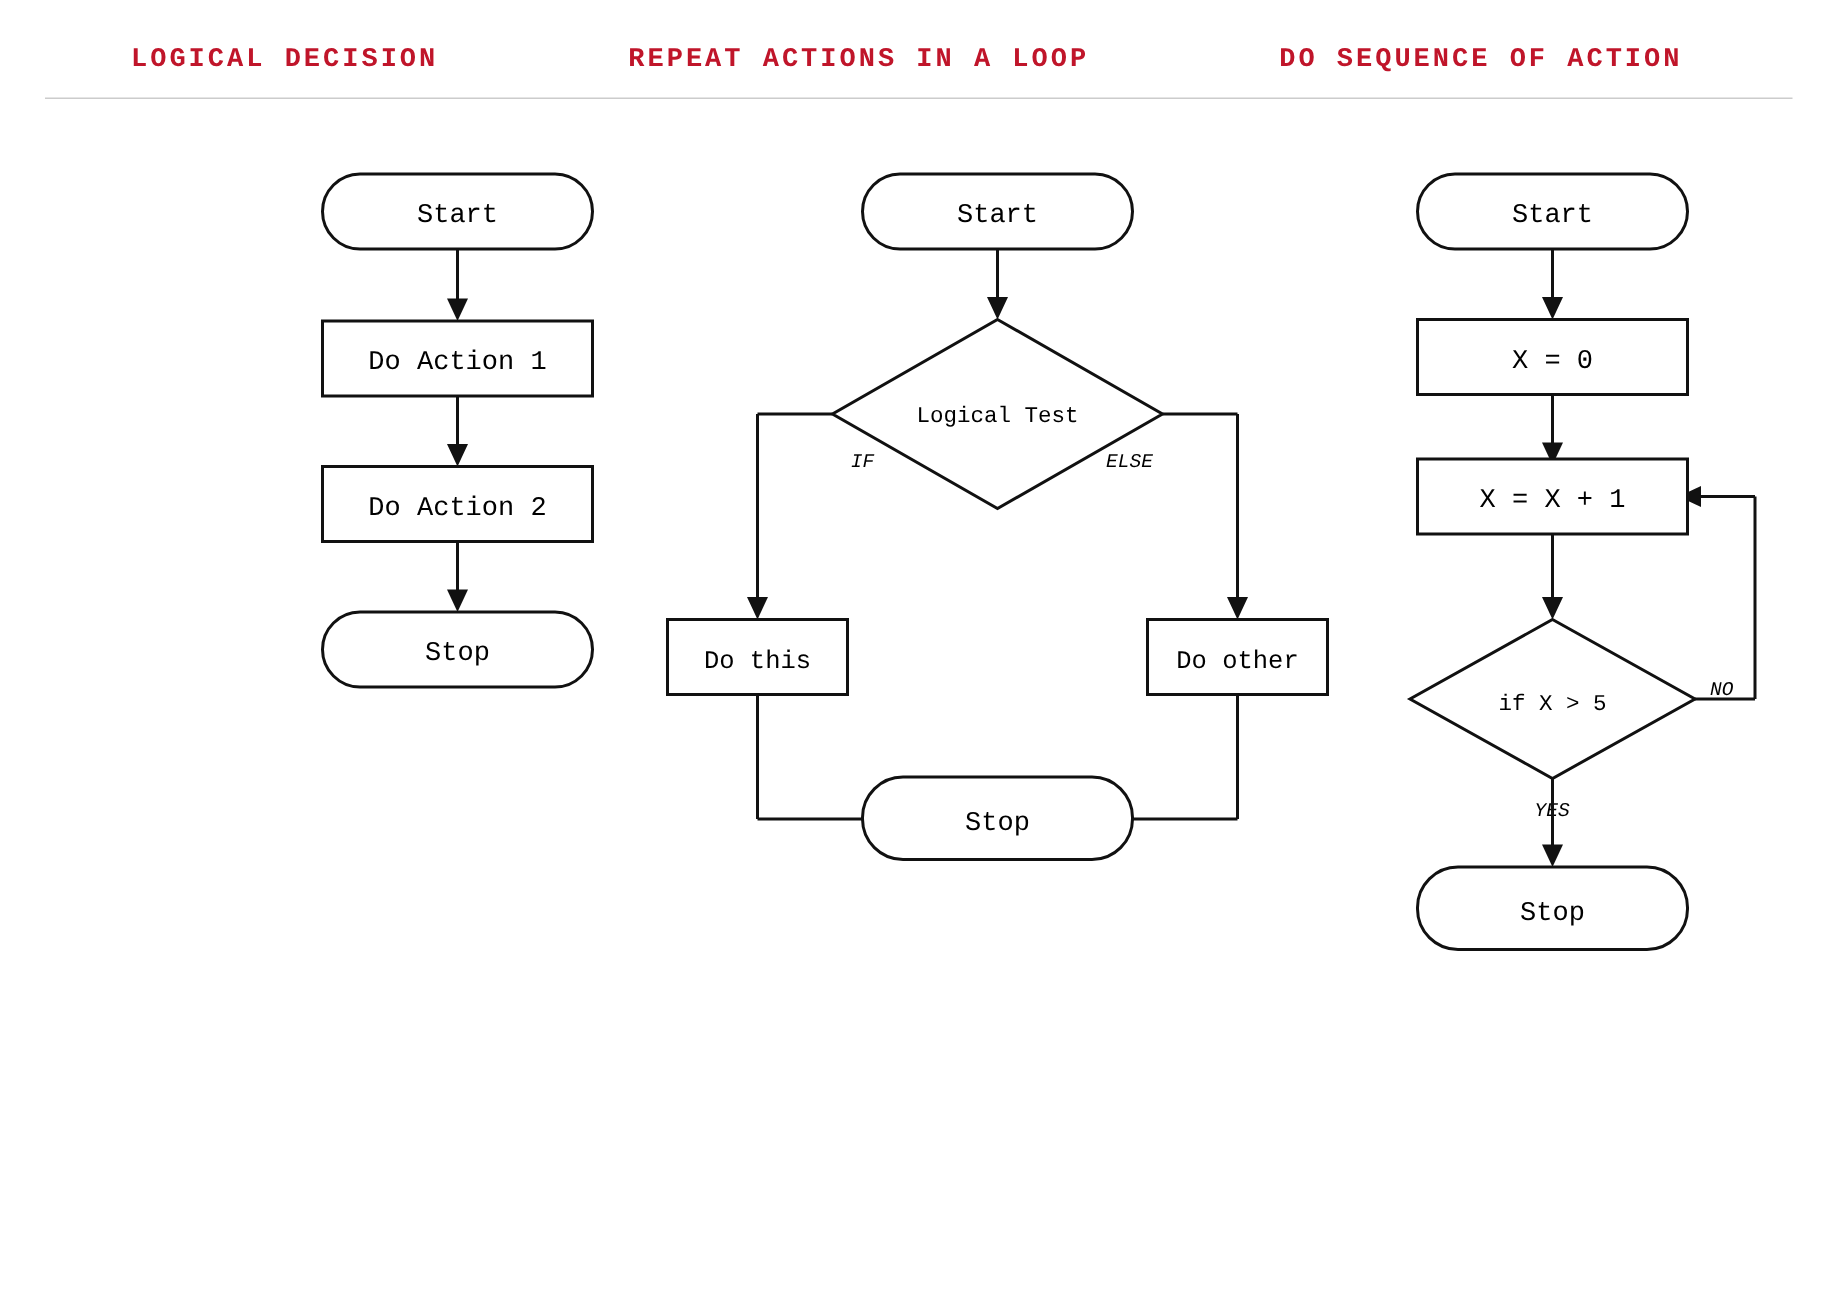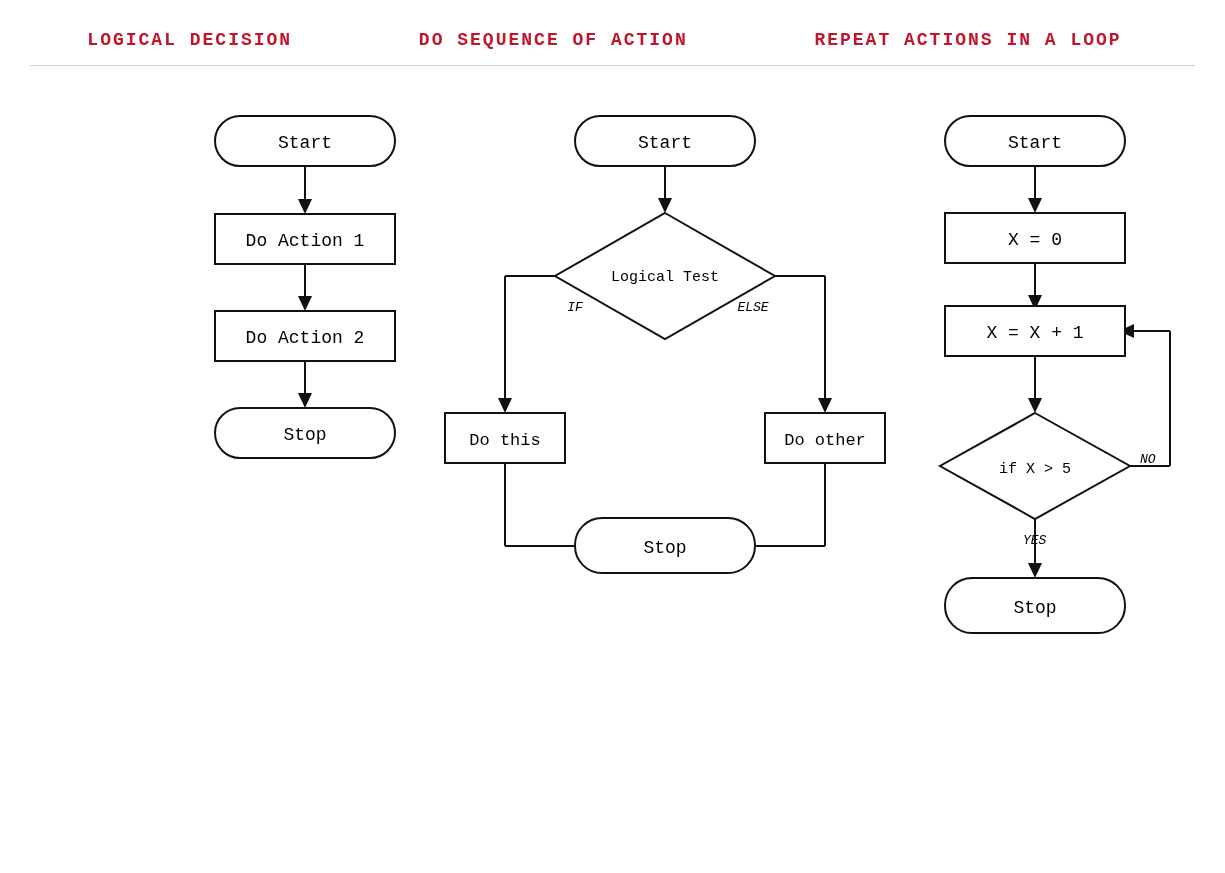--- a/index.html
+++ b/index.html
@@ -50,22 +50,22 @@
     
     .flowchart-svg {
       overflow: visible;
     }
   </style>
 </head>
 <body>
 
 <div class="header">
   <span class="header-title">LOGICAL DECISION</span>
+  <span class="header-title">REPEAT ACTIONS IN A LOOP</span>
   <span class="header-title">DO SEQUENCE OF ACTION</span>
-  <span class="header-title">REPEAT ACTIONS IN A LOOP</span>
 </div>
 
 <hr class="divider">
 
 <div class="diagrams">
 
   <div class="diagram">
     <svg class="flowchart-svg" width="280" height="520">
 
       <rect x="50" y="20" width="180" height="50" rx="25" ry="25" fill="white" stroke="#111" stroke-width="2"></rect>

